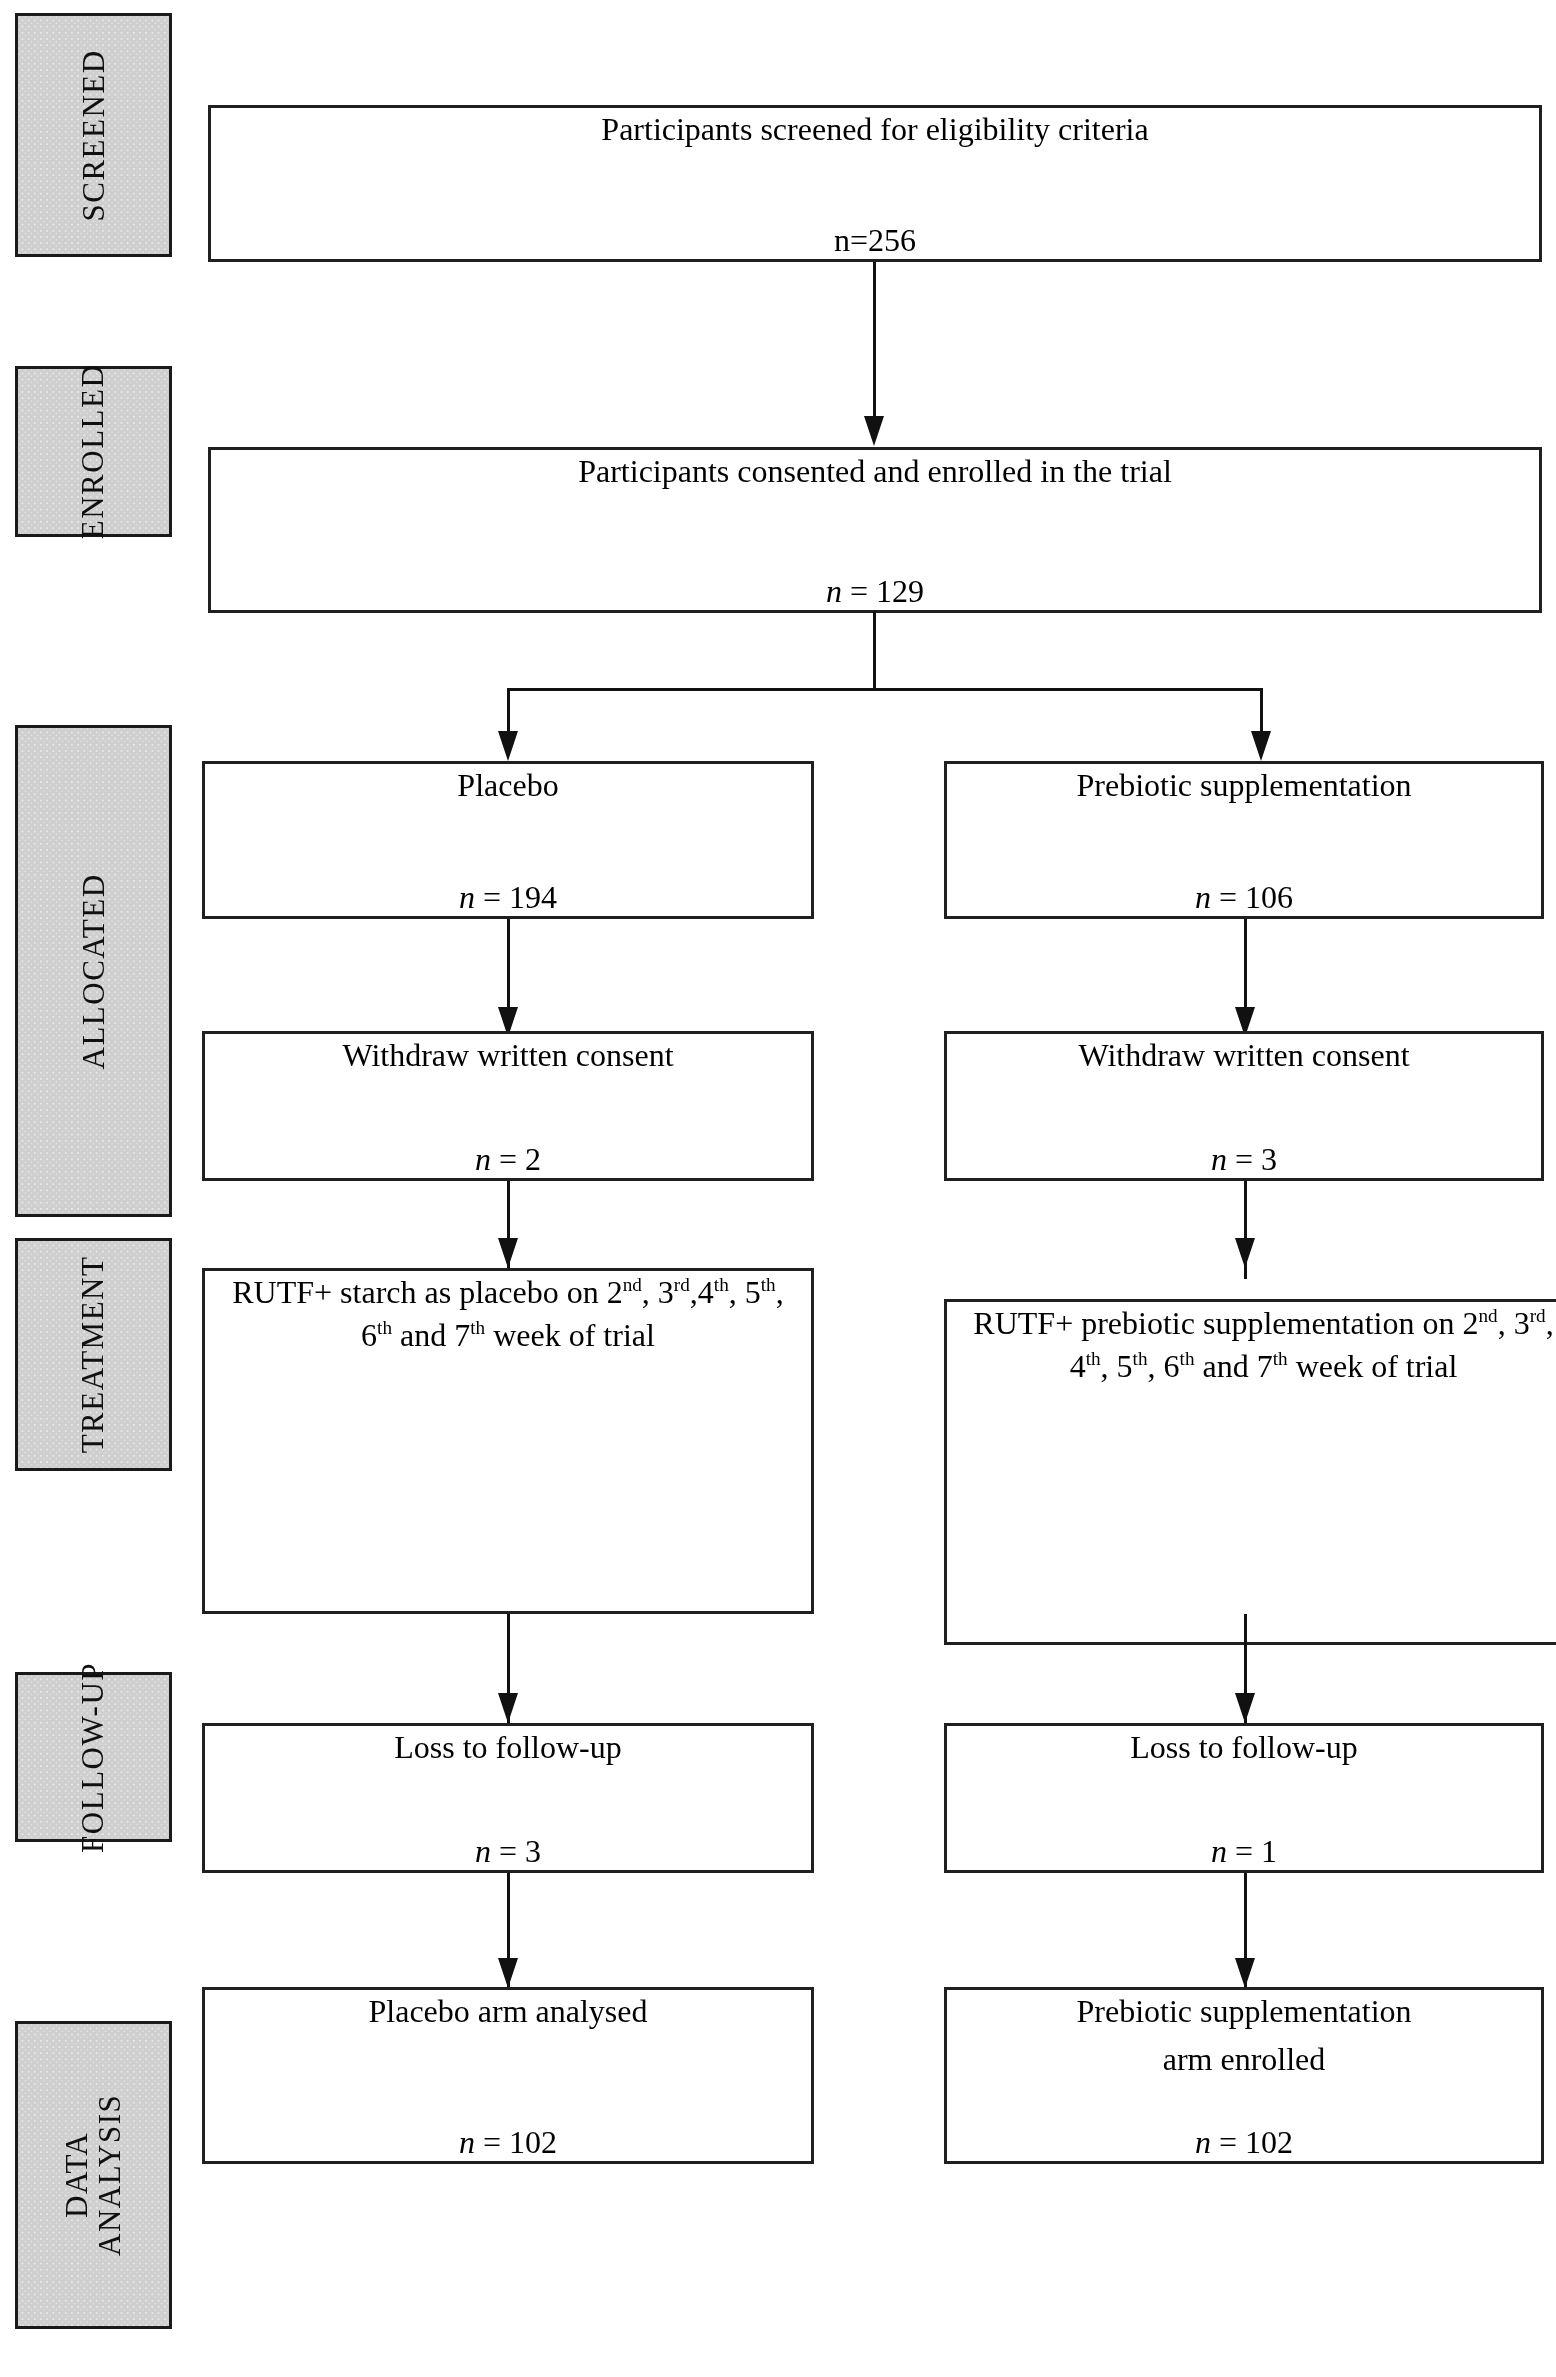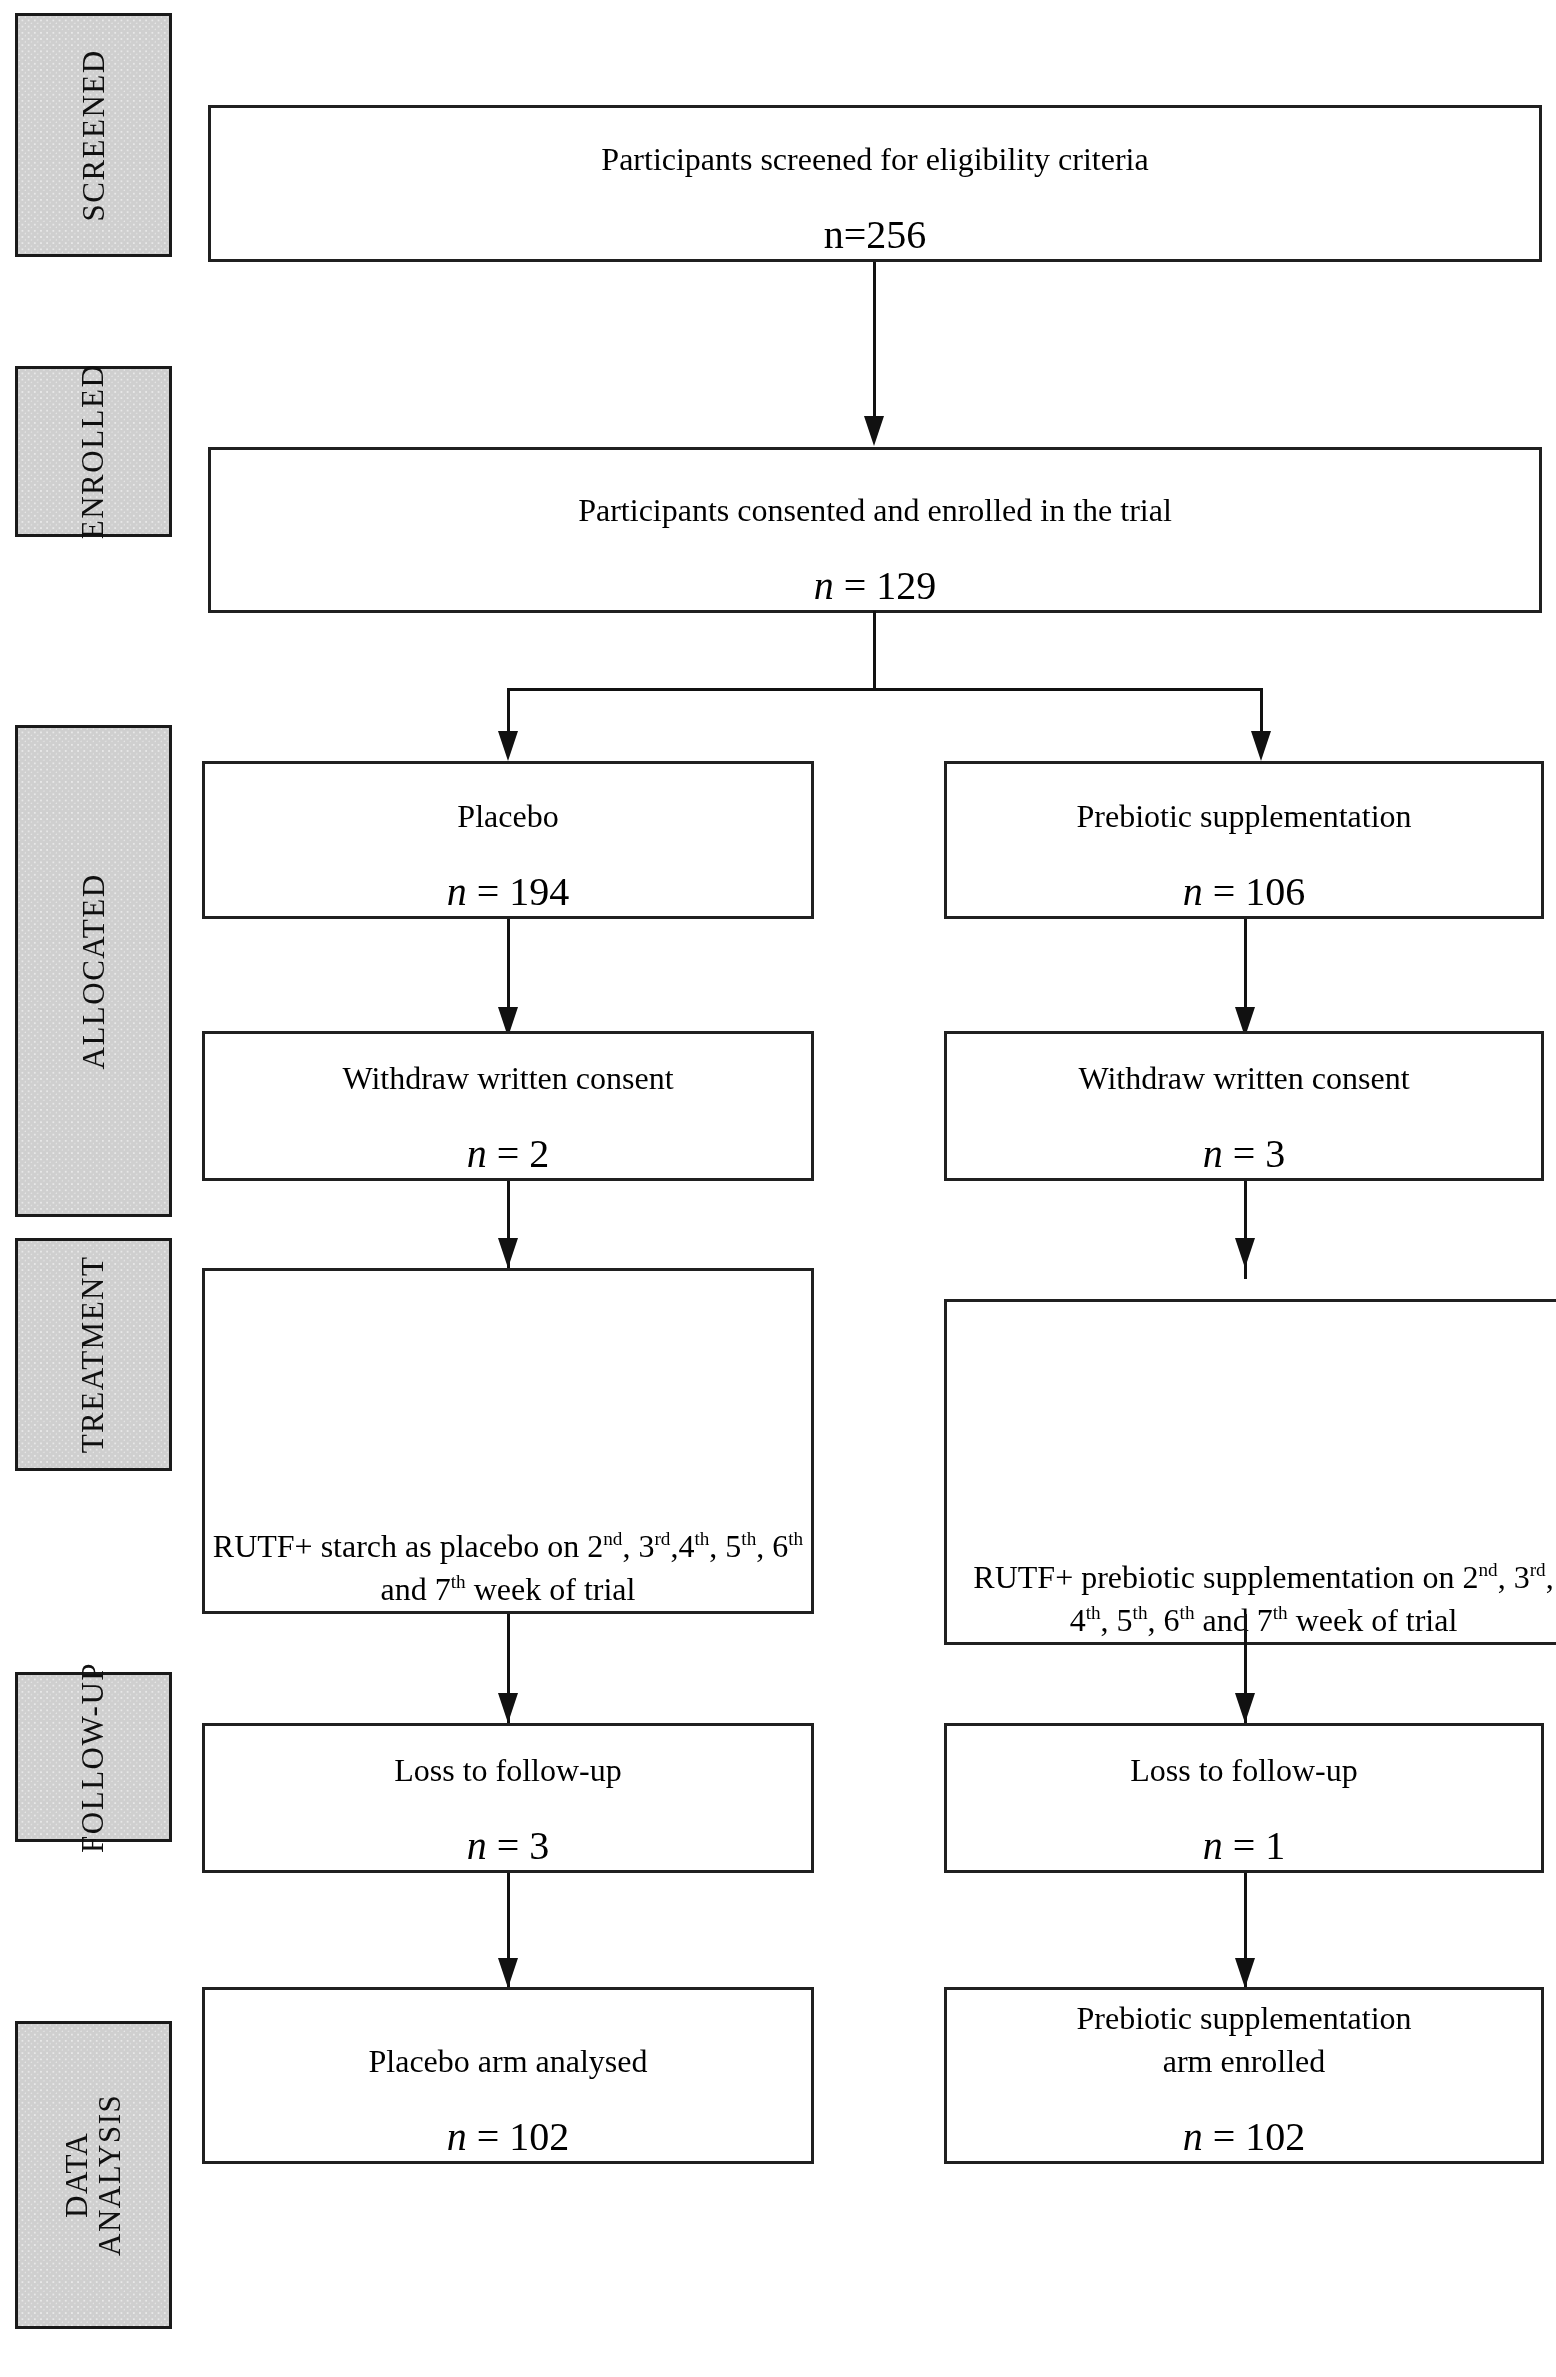--- a/index.html
+++ b/index.html
@@ -49,33 +49,33 @@
 
   
   .node{
     position:absolute;
     box-sizing:border-box;
     border:3.1px solid #202020;
     background:#ffffff;
     display:flex;
     flex-direction:column;
     align-items:center;
-    justify-content:flex-end;
+    justify-content:space-between;
     text-align:center;
-    padding:0 4px;
+    padding:0 23px;
   }
   .node .ln{
     font-size:32px;
     line-height:1.34;
     white-space:nowrap;
   }
   .node .ln.wrap{white-space:normal;}
   .node .gap{height:30px;}
   .node .num{
-    font-size:40px;
+    font-size:32px;
     line-height:1.2;
     white-space:nowrap;
   }
   .node .num i{font-style:italic;}
   sup{font-size:0.60em;vertical-align:super;line-height:0;}
 
   
   .vline{
     position:absolute;
     width:2.6px;

